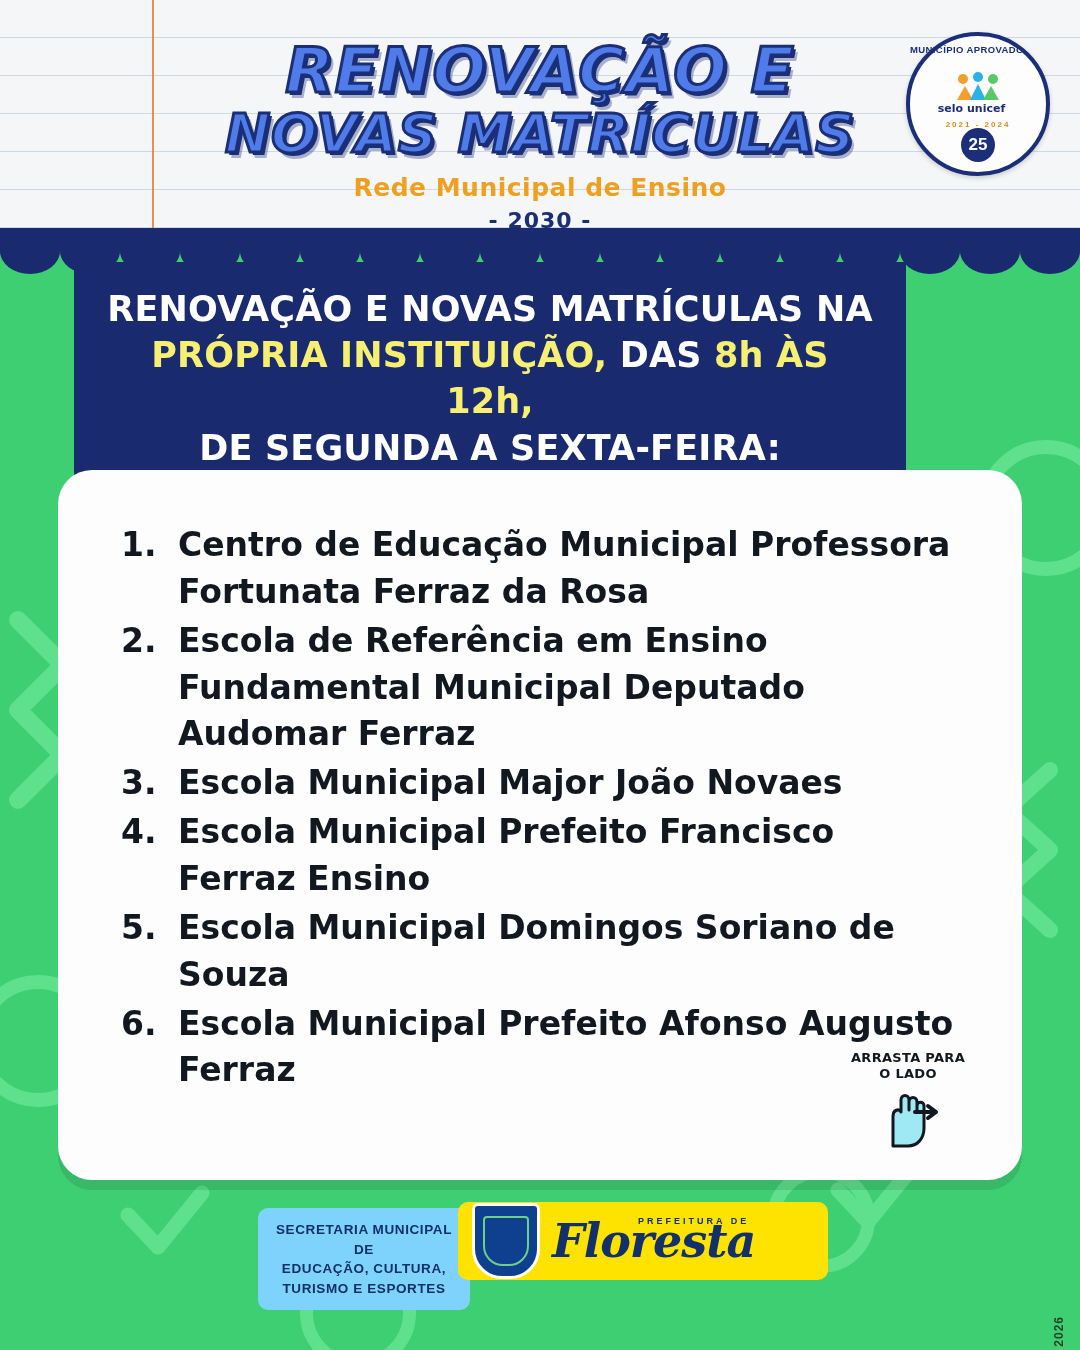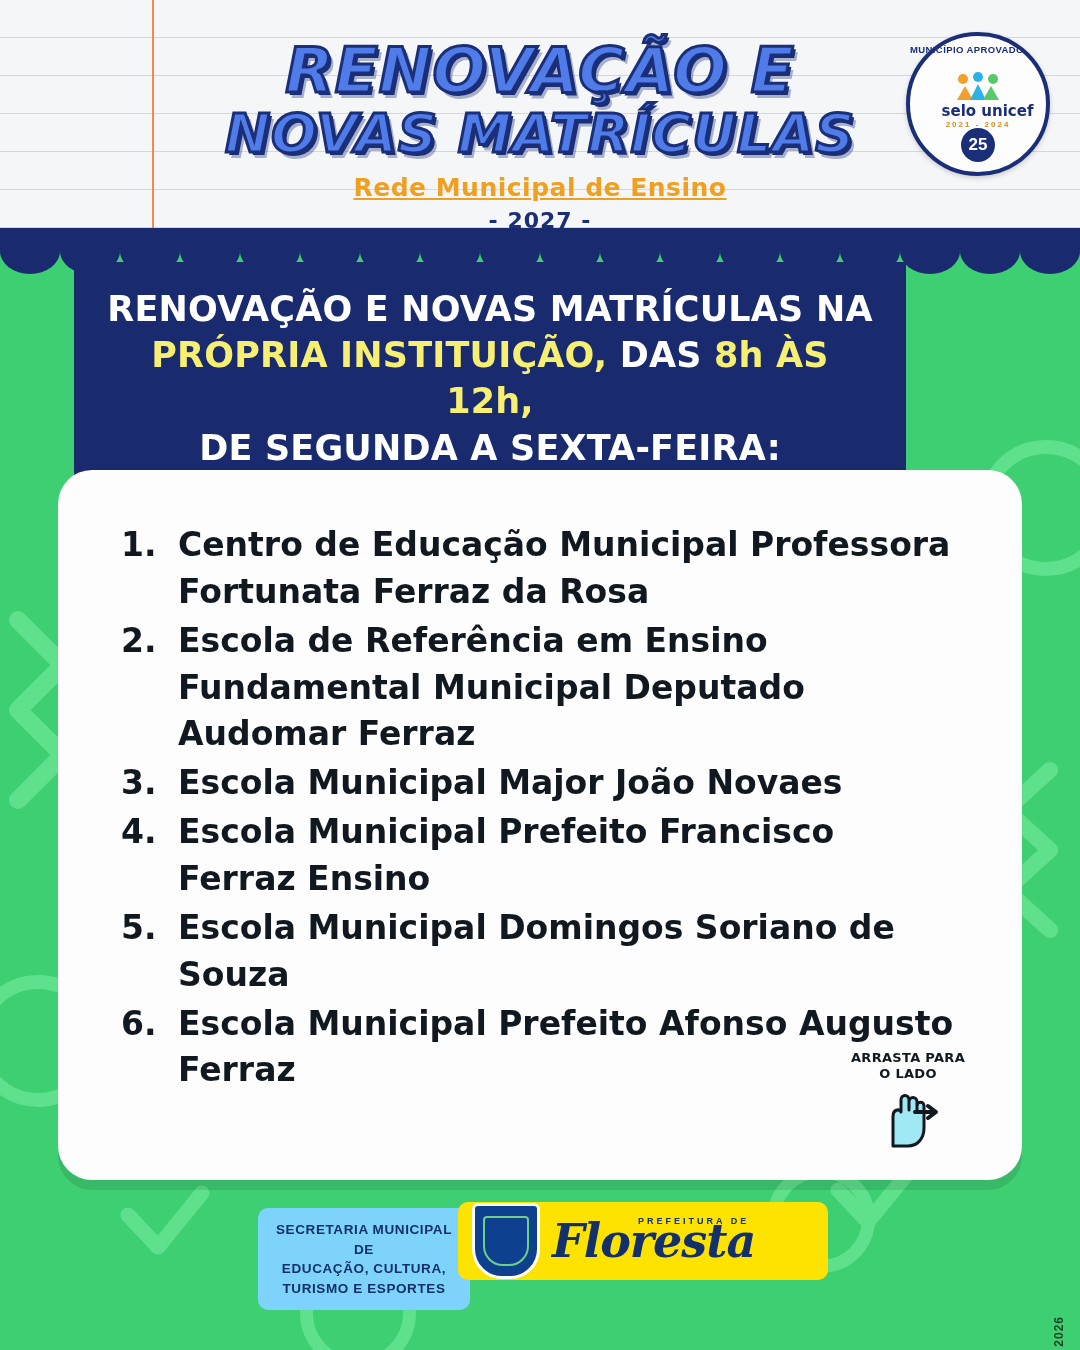--- a/index.html
+++ b/index.html
@@ -78,21 +78,20 @@
   }
   .title-line.l1 { font-size: 63px; }
   .title-line.l2 { font-size: 54px; margin-top: 6px; }
   .subtitle {
     margin-top: 12px;
     font-family: "DejaVu Sans", sans-serif;
     font-weight: 800;
     font-size: 25px;
     color: #f0a020;
     letter-spacing: .5px;
-    text-decoration: underline;
   }
   .year {
     margin-top: 6px;
     font-family: "DejaVu Sans", sans-serif;
     font-weight: 800;
     font-size: 22px;
     color: #1b2f78;
     letter-spacing: 1px;
   }
 
@@ -120,25 +119,24 @@
     position: absolute;
     left: 50%; top: 36px;
     transform: translateX(-50%);
     width: 52px; height: 30px;
   }
   .seal .selo {
     position: absolute;
     left: 0; top: 66px;
     width: 123px;
     text-align: center;
-    font-size: 15px;
+    font-size: 11px;
     font-weight: 700;
     color: #1b2f78;
     font-family: "DejaVu Sans", sans-serif;
-    margin-left: 16px;
   }
   .seal .years {
     position: absolute;
     left: 0; top: 84px;
     width: 136px;
     text-align: center;
     font-size: 8px;
     font-weight: 700;
     color: #d88a1a;
     letter-spacing: 2px;
@@ -346,21 +344,21 @@
       <i></i>
       <i></i>
       <i></i>
       <i></i>
   </div>
 
   <div class="title-wrap">
     <div class="title-line l1">RENOVAÇÃO E</div>
     <div class="title-line l2">NOVAS MATRÍCULAS</div>
     <div class="subtitle">Rede Municipal de Ensino</div>
-    <div class="year">- 2027 -</div>
+    <div class="year">- 2030 -</div>
   </div>
 
   <div class="seal">
     <div class="ring-text">MUNICÍPIO APROVADO</div>
     <svg class="mark" viewBox="0 0 52 30">
       <circle cx="11" cy="7" r="5" fill="#f2a02a"></circle>
       <circle cx="26" cy="5" r="5" fill="#2bb3e8"></circle>
       <circle cx="41" cy="7" r="5" fill="#58c96a"></circle>
       <path d="M5 28 L13 14 L21 28 Z" fill="#f2a02a"></path>
       <path d="M18 28 L26 12 L34 28 Z" fill="#2bb3e8"></path>

